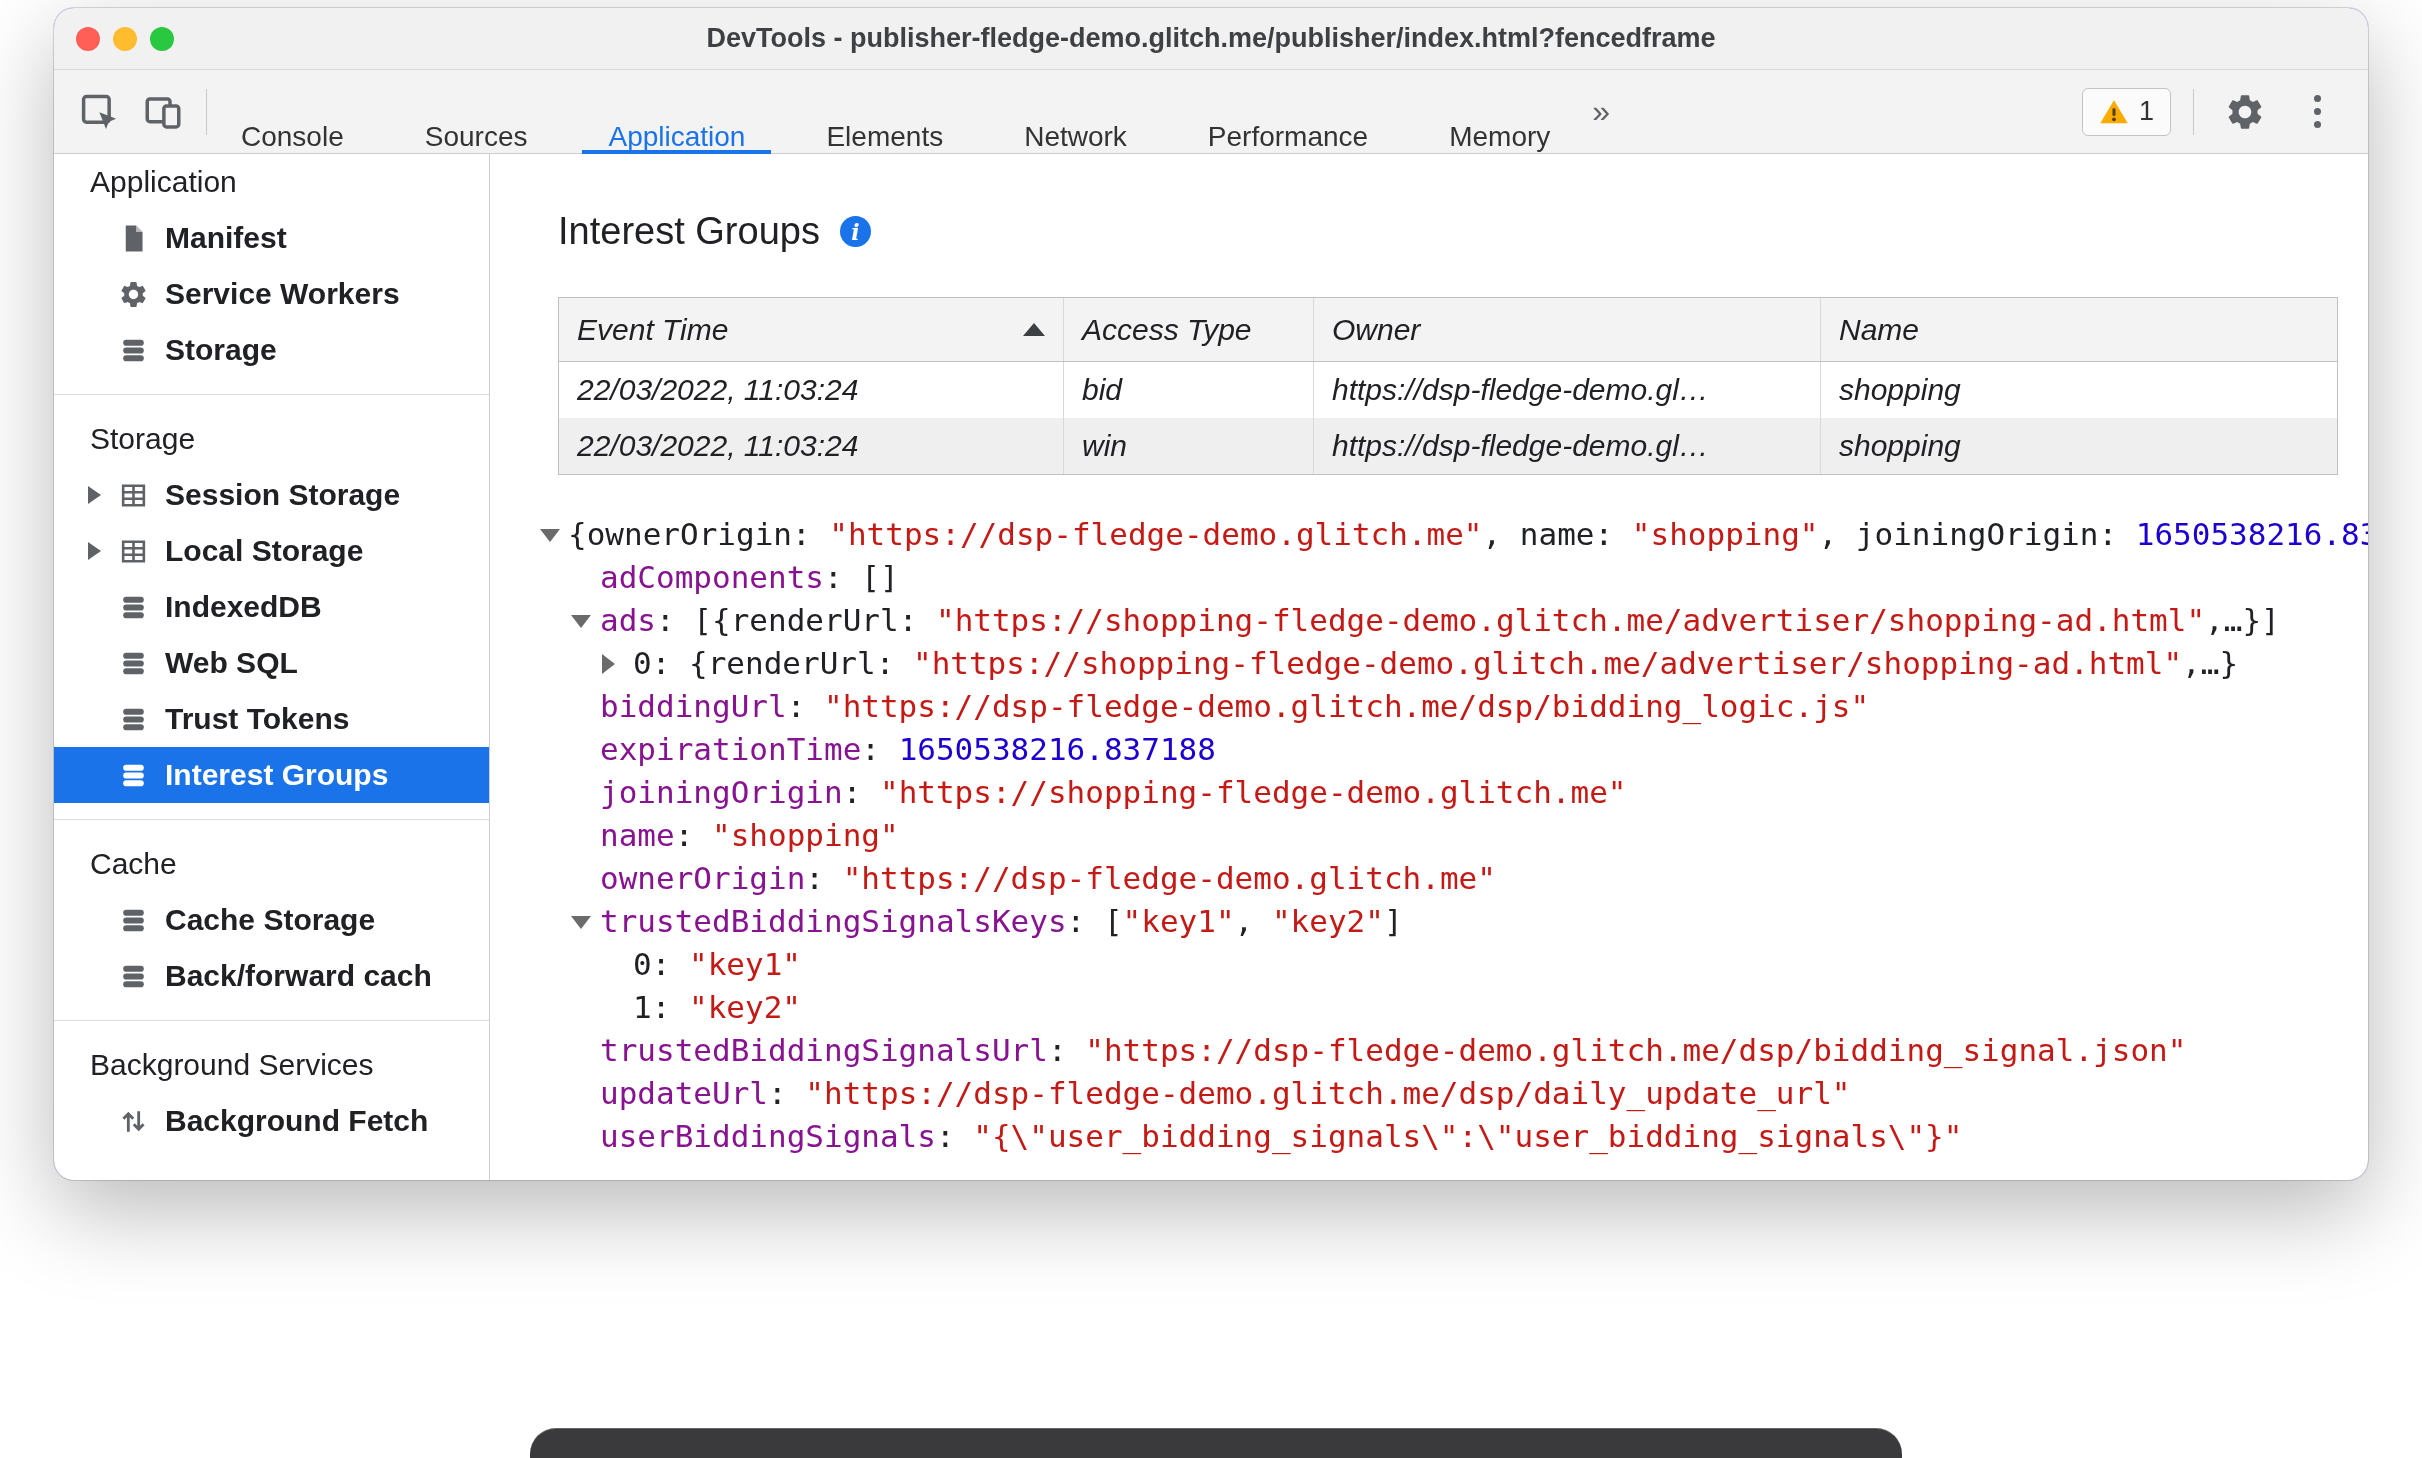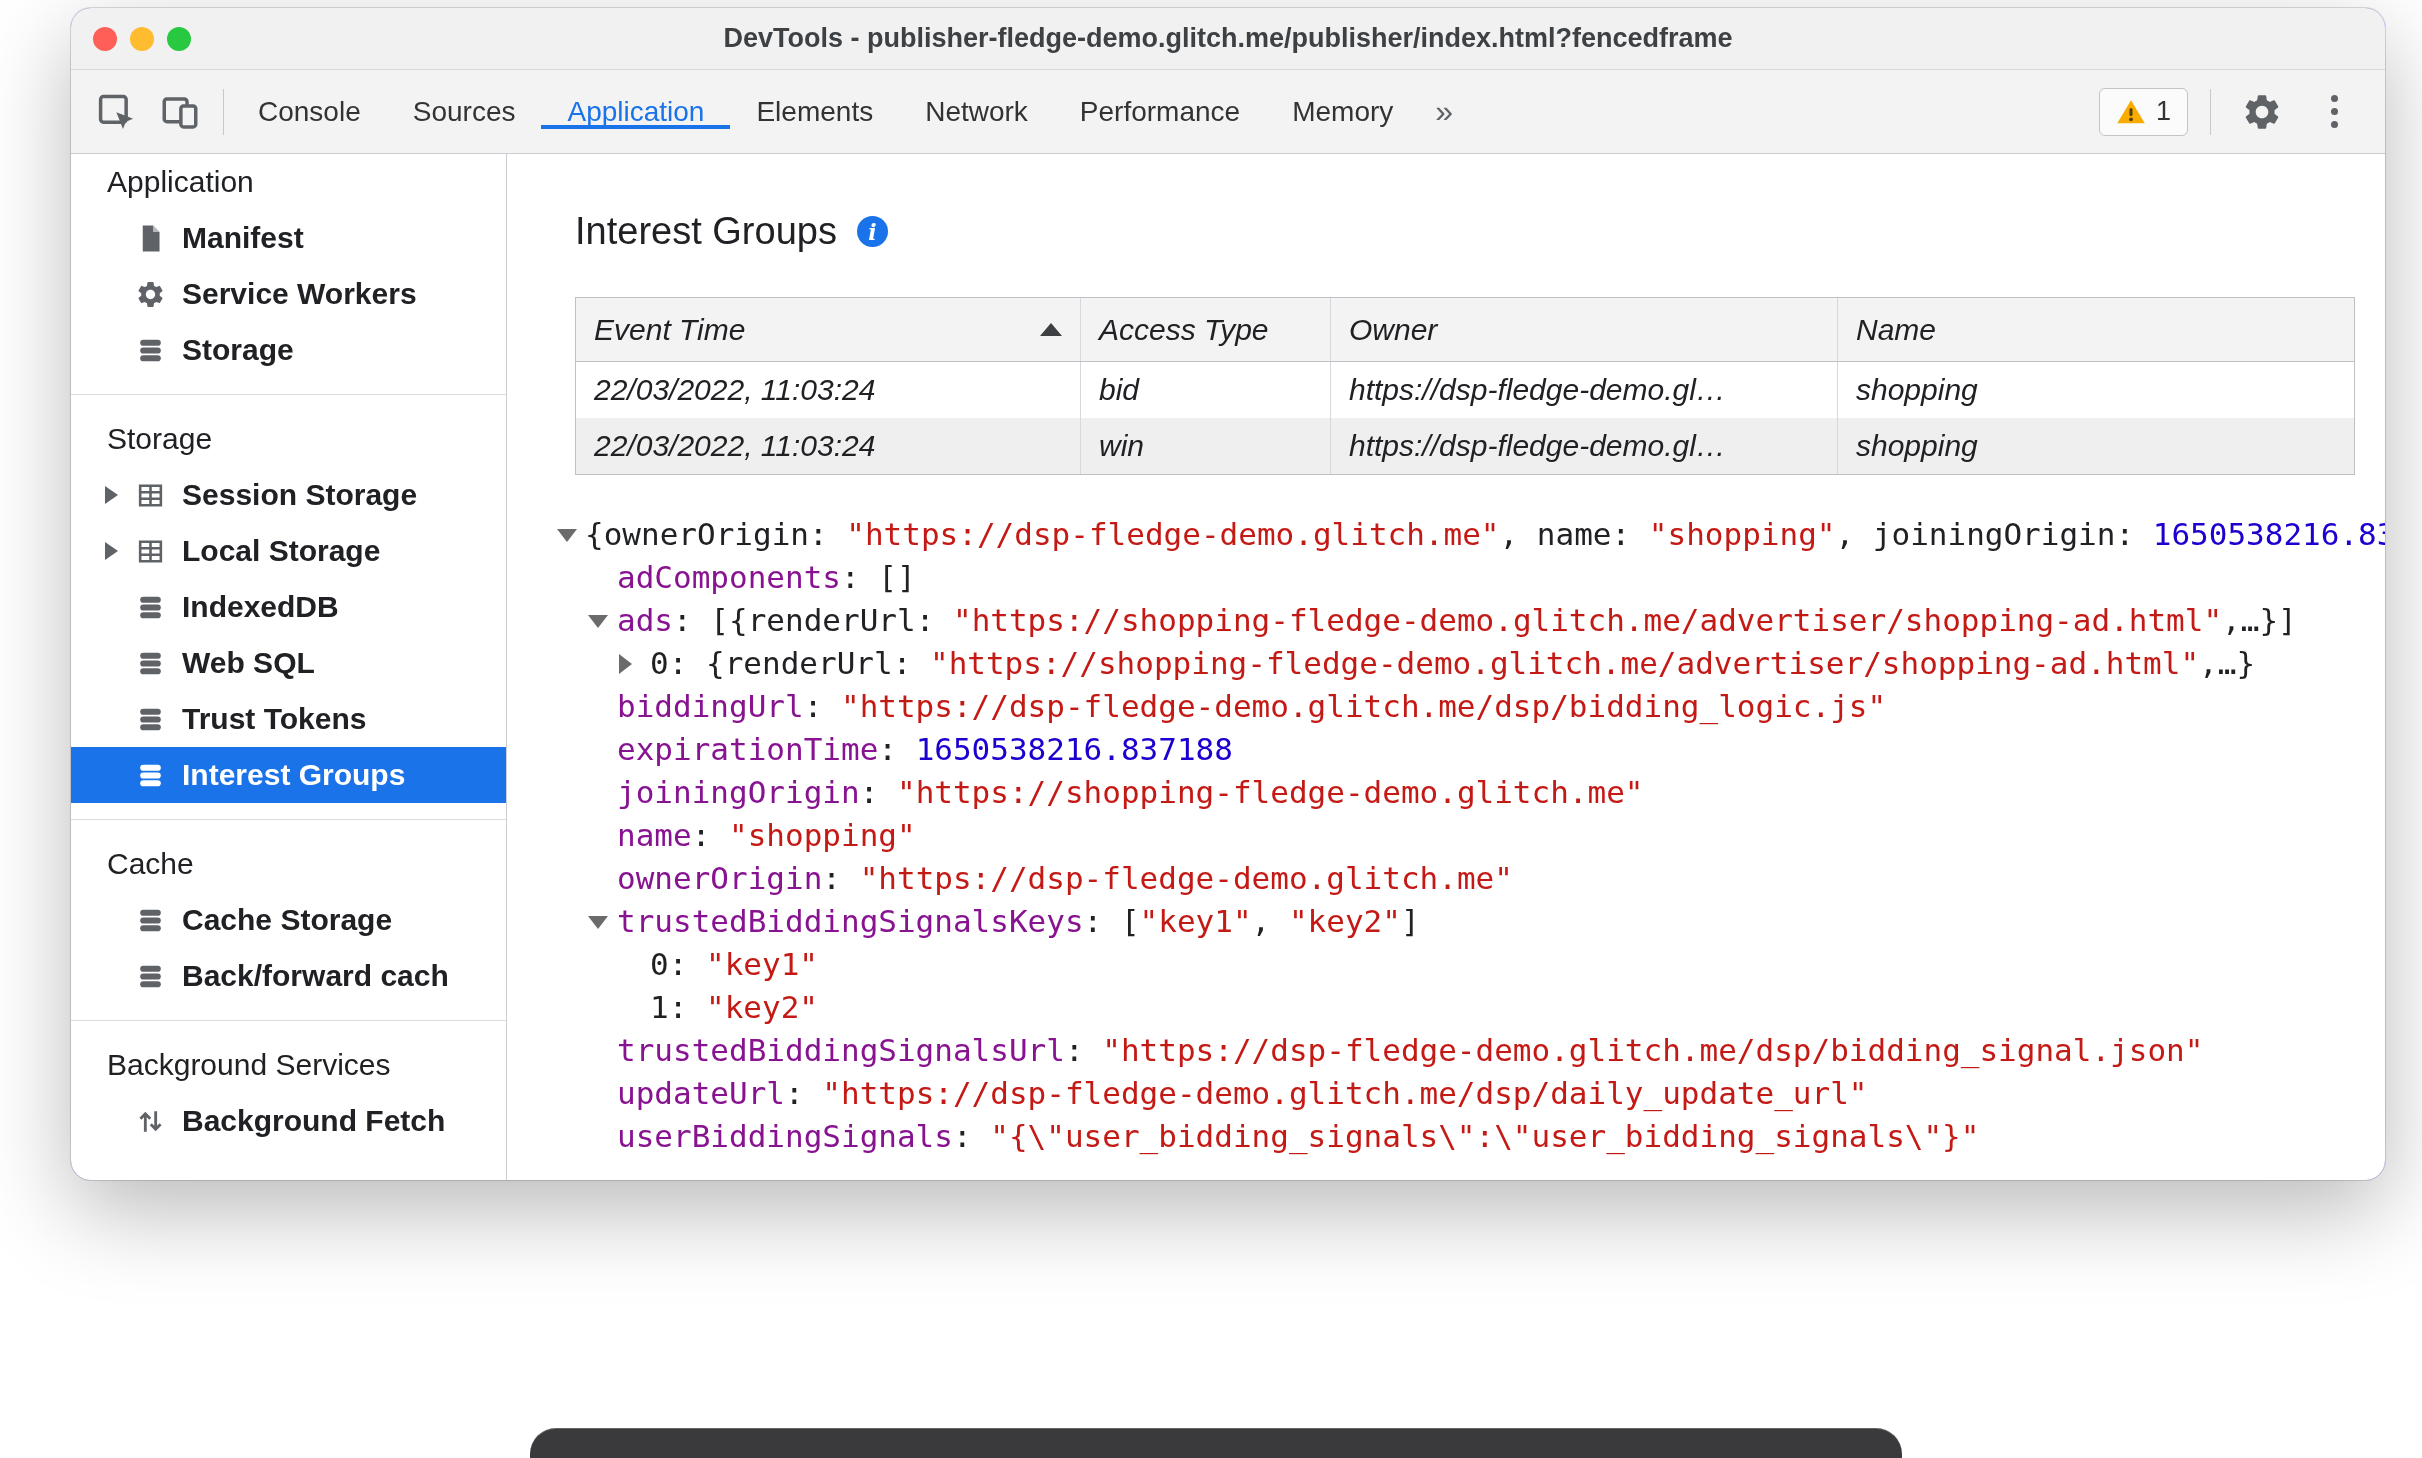--- a/index.html
+++ b/index.html
@@ -1,39 +1,39 @@
 <!DOCTYPE html>
 <html><head>
 <meta charset="utf-8">
 <style>
   html,body{margin:0;padding:0;width:2422px;height:1458px;background:#ffffff;overflow:hidden;
     font-family:"Liberation Sans",sans-serif;}
   *{box-sizing:border-box;}
 
   .window{position:absolute;left:54px;top:8px;width:2314px;height:1172px;background:#8b5cf6;
     border-radius:20px;overflow:hidden;display:flex;flex-direction:column;
-    box-shadow:0 0 0 1px rgba(0,0,0,.14),0 30px 90px rgba(0,0,0,.28);margin-left:17px;}
+    box-shadow:0 0 0 1px rgba(0,0,0,.14),0 30px 90px rgba(0,0,0,.28);}
 
   
   .titlebar{height:62px;flex:none;background:#f1f1f1;border-bottom:1px solid #d8d8d8;
     display:flex;align-items:center;justify-content:center;position:relative;}
   .traffic{position:absolute;left:22px;top:0;height:100%;display:flex;align-items:center;gap:13px;}
   .light{width:24px;height:24px;border-radius:50%;display:inline-block;}
   .light.red{background:#ff5f57;}.light.yellow{background:#febc2e;}.light.green{background:#28c840;}
   .title-text{font-size:27px;font-weight:bold;color:#3e4144;}
 
   
   .toolbar{height:84px;flex:none;background:#f3f3f3;border-bottom:1px solid #cacdd1;
     display:flex;align-items:stretch;}
   .tool-icons{display:flex;align-items:center;padding:0 6px 0 16px;gap:6px;}
   .tool-btn{width:58px;height:58px;display:flex;align-items:center;justify-content:center;
     border-radius:6px;color:#5f6368;}
   .tool-btn svg{width:42px;height:42px;}
   .vsep{width:1px;height:46px;background:#c9c9c9;align-self:center;margin:0 8px;}
-  .tabs{display:flex;align-items:center;}
+  .tabs{display:flex;align-items:flex-end;gap:29px;}
   .tab{display:flex;align-items:center;padding:0 26px;font-size:28px;color:#333;position:relative;white-space:nowrap;}
   .tab.active{color:#1a73e8;}
   .tab.active::after{content:"";position:absolute;left:0;right:0;bottom:-1px;height:4px;background:#1a73e8;}
   .more-tabs{display:flex;align-items:center;padding:0 16px;font-size:32px;color:#5f6368;}
   .toolbar-right{margin-left:auto;display:flex;align-items:center;gap:14px;padding-right:22px;}
   .warn-badge{display:flex;align-items:center;gap:10px;height:48px;padding:0 16px;
     border:1px solid #c4c4c4;border-radius:6px;background:#fbfbfb;}
   .warn-icon svg{width:30px;height:30px;display:block;}
   .warn-count{font-size:27px;color:#333;}
   .dots{display:flex;flex-direction:column;gap:6px;}

